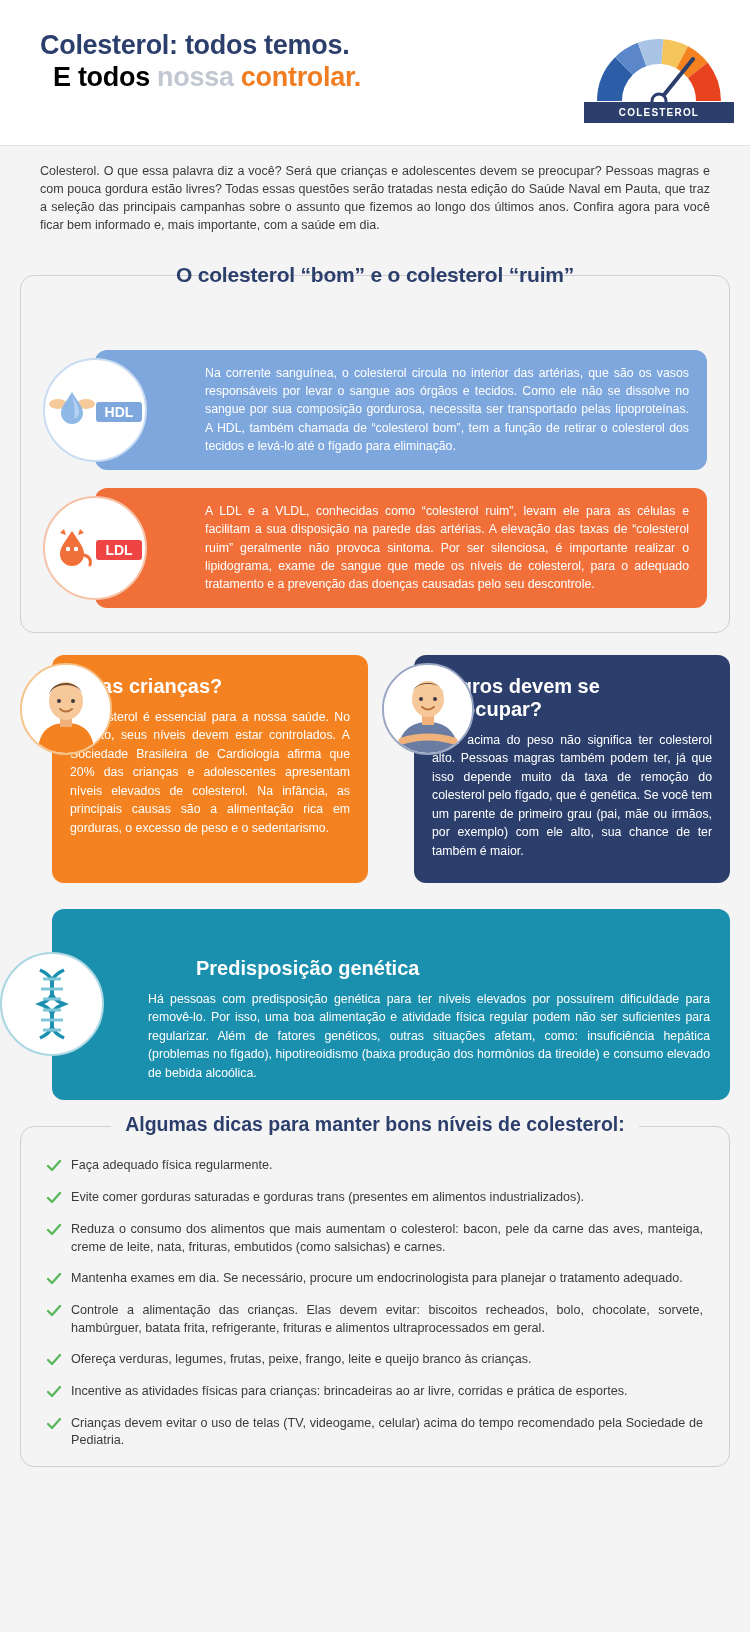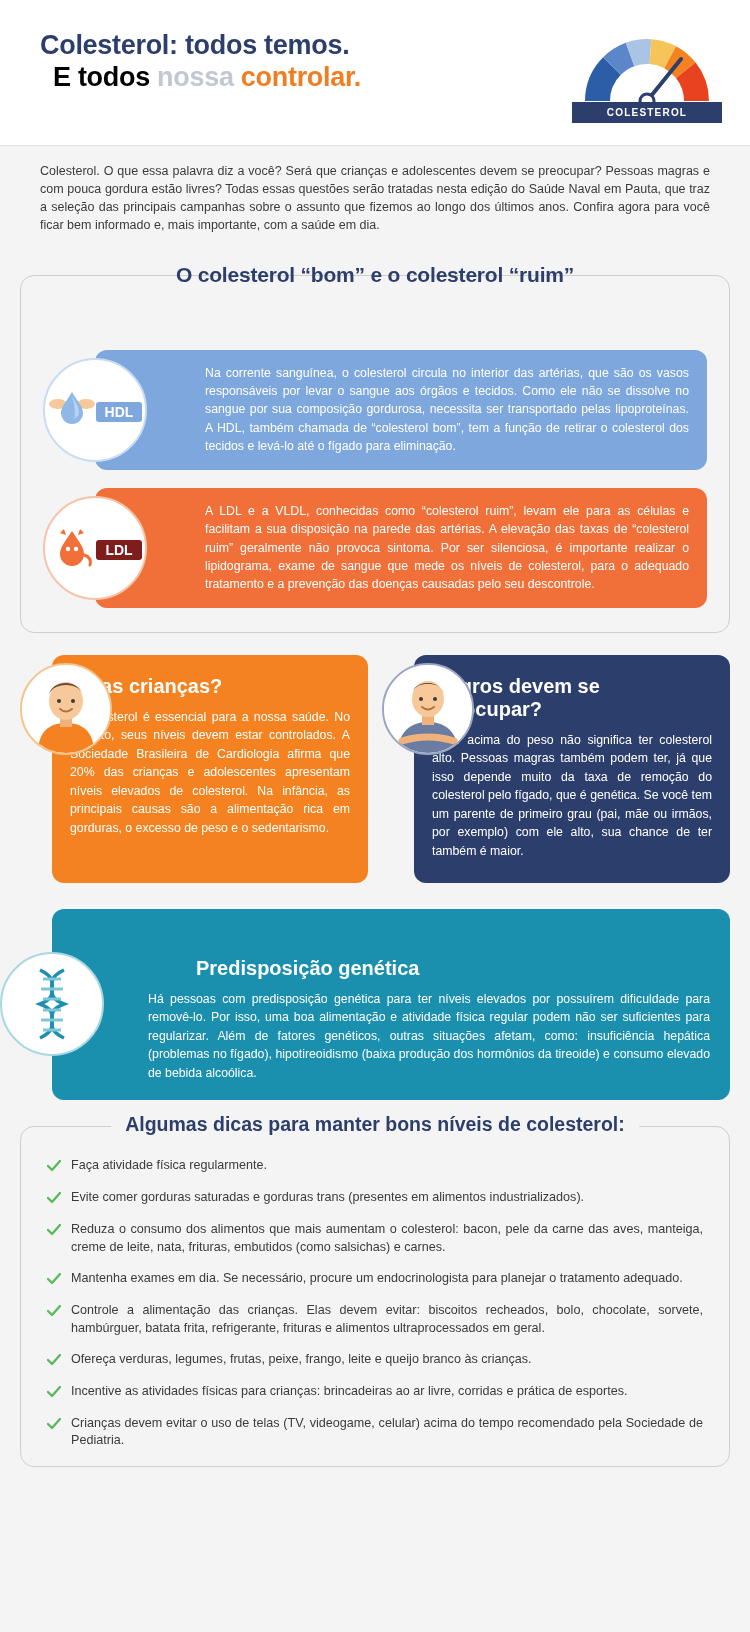--- a/index.html
+++ b/index.html
@@ -8,21 +8,21 @@
     width: 750px;
     background: #f4f4f4;
     font-family: "Liberation Sans", sans-serif;
     color: #333;
   }
   .page { width: 750px; position: relative; background:#f4f4f4; padding-bottom: 28px; }
 
   
   .header {
     background: #ffffff;
-    padding: 26px 28px 22px 40px;
+    padding: 26px 16px 22px 40px;
     display: flex;
     align-items: flex-start;
     justify-content: space-between;
     border-bottom: 1px solid #e3e3e3;
   }
   .header-titles { padding-top: 4px; }
   .title-line1 {
     font-size: 27px;
     font-weight: bold;
     color: #2c3e6b;
@@ -108,21 +108,21 @@
     border-radius: 50%;
     background: #fff;
     border: 2px solid #c9dcf3;
     display:flex; align-items:center; justify-content:center;
   }
   .circ.ldl { border-color: #f6c3a8; }
   .badge {
     font-size: 14px; font-weight: bold; color: #fff;
     background: #7ea7dd; border-radius: 3px; padding: 2px 9px; margin-top: 4px;
   }
-  .badge.ldl { background: #7f1d1d; }
+  .badge.ldl { background: #ef4444; }
 
   
   .two-col {
     display: flex;
     gap: 14px;
     margin: 22px 20px 0 20px;
   }
   .kid-card, .thin-card {
     position: relative;
     flex: 1;
@@ -345,21 +345,21 @@
 
   <div class="tips">
     <div class="tips-title">Algumas dicas para manter bons níveis de colesterol:</div>
 
     <div class="tip">
       <span class="check">
         <svg width="14" height="12" viewBox="0 0 14 12">
             <path d="M1 6 L5 10 L13 1" stroke="#5cb85c" stroke-width="2.4" fill="none" stroke-linecap="round" stroke-linejoin="round"></path>
           </svg>
       </span>
-      <span class="tip-text">Faça atividade física regularmente.</span>
+      <span class="tip-text">Faça adequado física regularmente.</span>
     </div>
 
     <div class="tip">
       <span class="check">
         <svg width="14" height="12" viewBox="0 0 14 12">
             <path d="M1 6 L5 10 L13 1" stroke="#5cb85c" stroke-width="2.4" fill="none" stroke-linecap="round" stroke-linejoin="round"></path>
           </svg>
       </span>
       <span class="tip-text">Evite comer gorduras saturadas e gorduras trans (presentes em alimentos industrializados).</span>
     </div>

